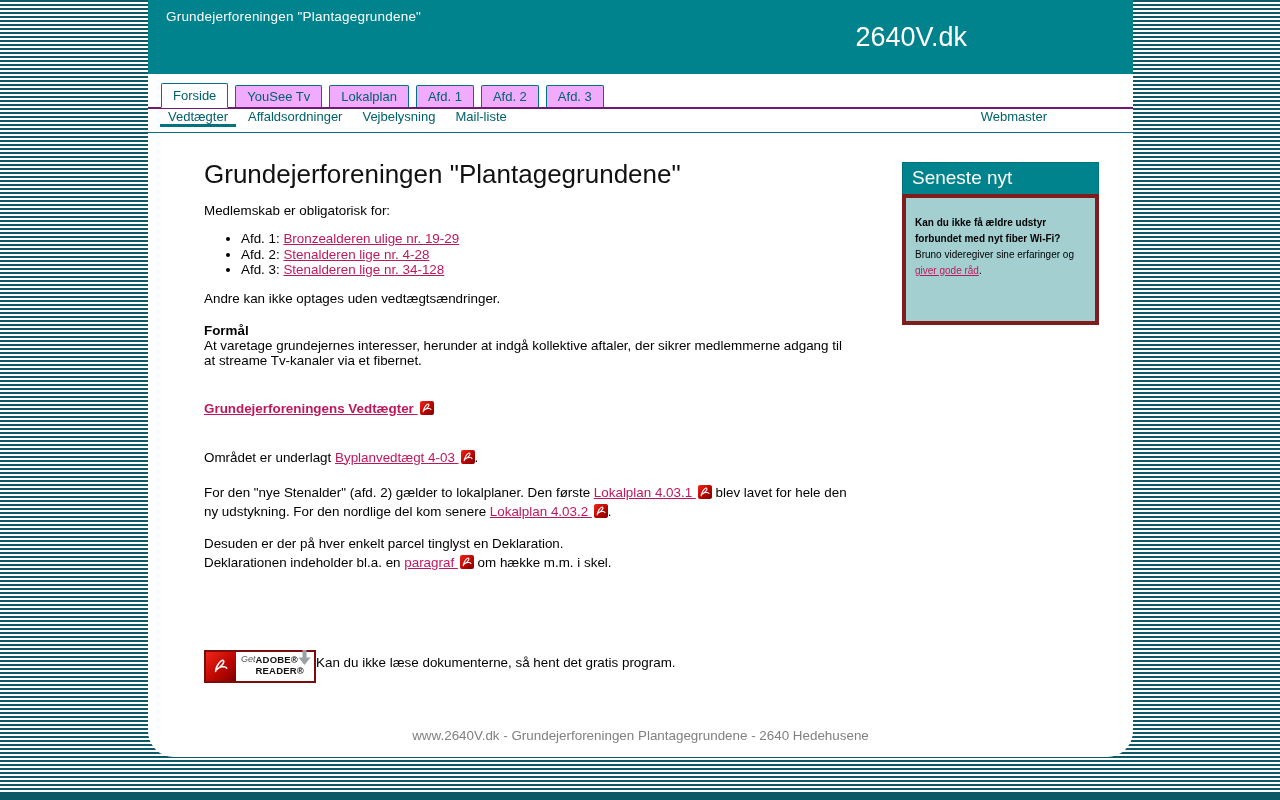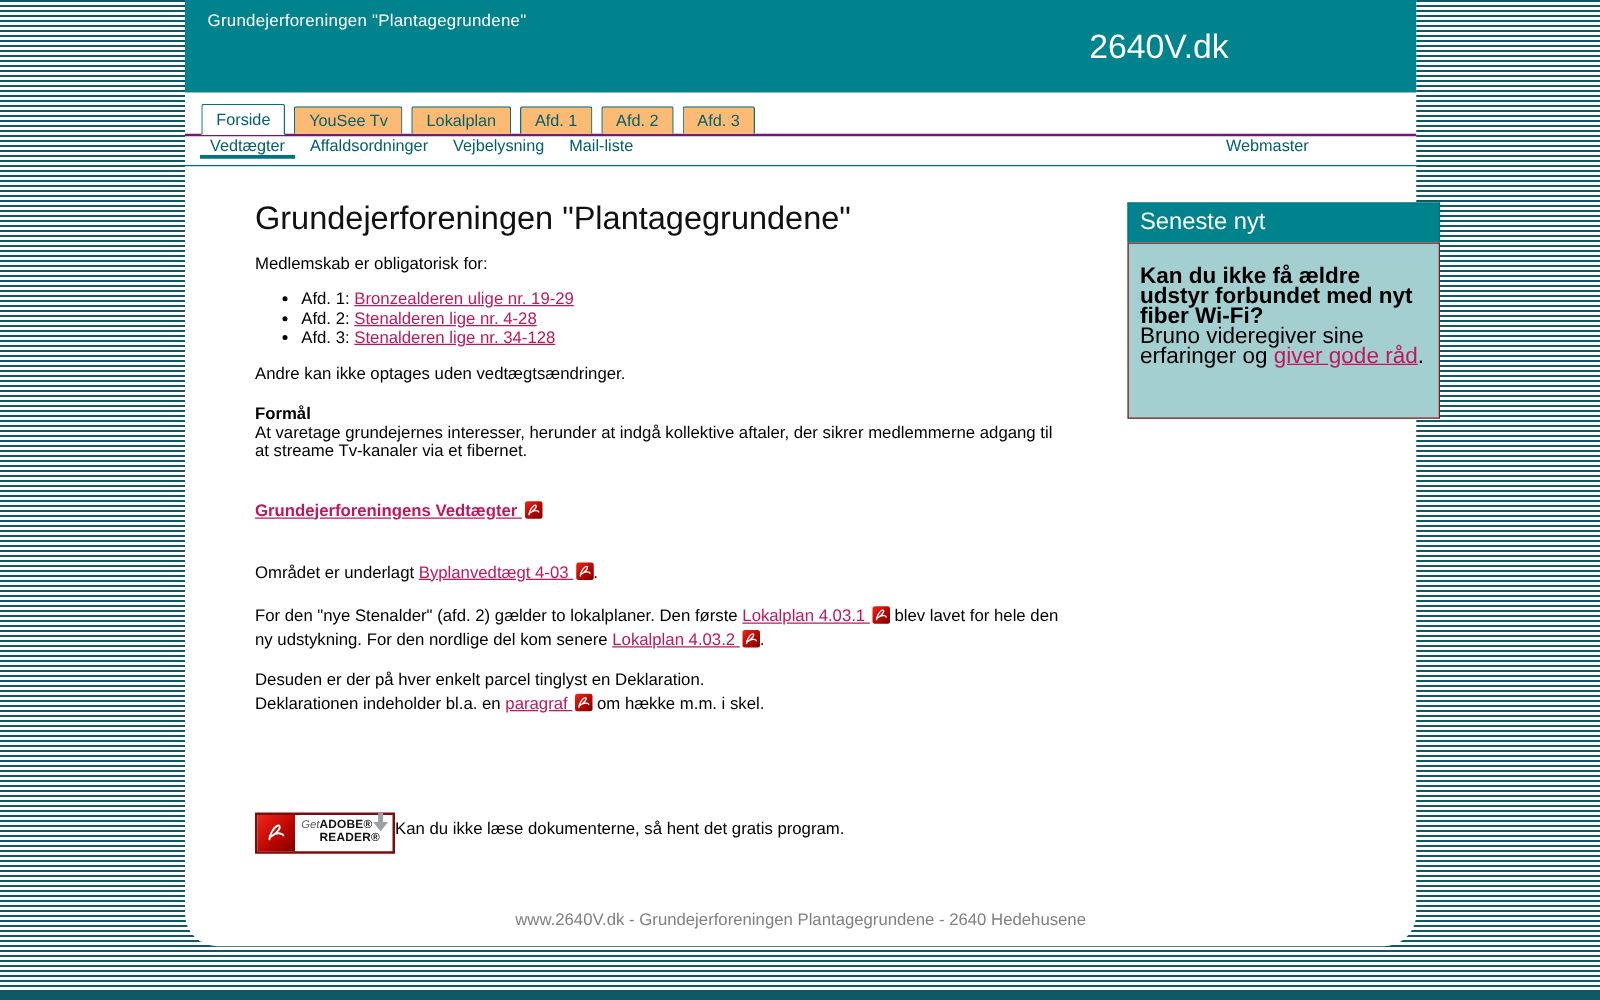--- a/index.html
+++ b/index.html
@@ -8,29 +8,29 @@
     font-family:"Liberation Sans", sans-serif;
     background:repeating-linear-gradient(180deg,#0d5a66 0 2px,#ffffff 2px 4px);
   }
   .page{
     position:absolute;left:148px;top:0;width:985px;height:757px;
     background:#ffffff;border-radius:0 0 26px 26px;
   }
   
   .site-header{position:relative;height:74px;background:#00838c;color:#ffffff;}
   .site-name{position:absolute;left:18px;top:9px;font-size:13.5px;letter-spacing:.2px;}
-  .brand{position:absolute;right:150px;top:22px;font-size:27px;}
+  .brand{position:absolute;right:166px;top:22px;font-size:27px;}
   
   .tabbar{
     display:flex;align-items:flex-end;gap:7px;
     padding:11px 0 0 13px;border-bottom:2px solid #701a75;height:22px;box-sizing:content-box;
   }
   .tab{
     display:flex;align-items:center;height:21px;padding:0 11px;
-    background:#fdba74;border:1px solid #00747e;border-bottom:none;
+    background:#f0abfc;border:1px solid #00747e;border-bottom:none;
     border-radius:2px 2px 0 0;color:#00606b;font-size:13px;cursor:pointer;
   }
   .tab.active{background:#ffffff;height:23px;margin-bottom:-1px;border-bottom:1px solid #ffffff;}
   
   .subnav{
     display:flex;align-items:flex-start;gap:4px;padding-left:12px;
     border-bottom:1px solid #00747e;height:23px;font-size:13px;
   }
   .subnav-item{
     display:flex;align-items:center;padding:0 8px;color:#00606b;cursor:pointer;text-decoration:none;
@@ -64,28 +64,28 @@
   .badge-left{
     width:30px;height:29px;flex:none;display:flex;align-items:center;justify-content:center;
     background:linear-gradient(135deg,#f0261a 0%,#b80500 60%,#7e0000 100%);
   }
   .badge-text{padding:2px 0 0 5px;display:flex;}
   .badge-get{font-style:italic;font-size:9px;color:#555555;line-height:10px;}
   .badge-name{font-weight:bold;font-size:9.5px;color:#111111;line-height:11px;letter-spacing:.2px;}
   .badge-arrow{position:absolute;right:3px;top:-2px;line-height:0;}
   .adobe-note{font-size:13.4px;margin:0 0 4px 10px;}
   
-  .sidebar{position:absolute;left:754px;top:162px;width:250px;}
+  .sidebar{position:absolute;left:754px;top:162px;width:197px;}
   .sidebar-header{
     background:#00838c;color:#ffffff;font-size:19px;padding:4px 9px 5px 9px;
     border:1px solid #00747e;border-bottom:none;
   }
   .sidebar-body{
-    background:#a3cfd1;border:1px solid #7f1d1d;padding:17px 9px 42px 9px;
-    font-size:18px;line-height:16px;color:#000000;
+    background:#a3cfd1;border:4px solid #7f1d1d;padding:17px 9px 42px 9px;
+    font-size:10px;line-height:16px;color:#000000;
   }
   .sidebar-headline{font-weight:bold;margin:0 0 0 0;}
   .sidebar-text{margin:0;}
   
   .page-footer{
     position:absolute;bottom:14px;left:0;width:100%;text-align:center;
     color:#808080;font-size:13.4px;
   }
   .bottom-bar{position:absolute;left:0;bottom:0;width:1280px;height:7px;background:#0d5a66;}
 </style>

